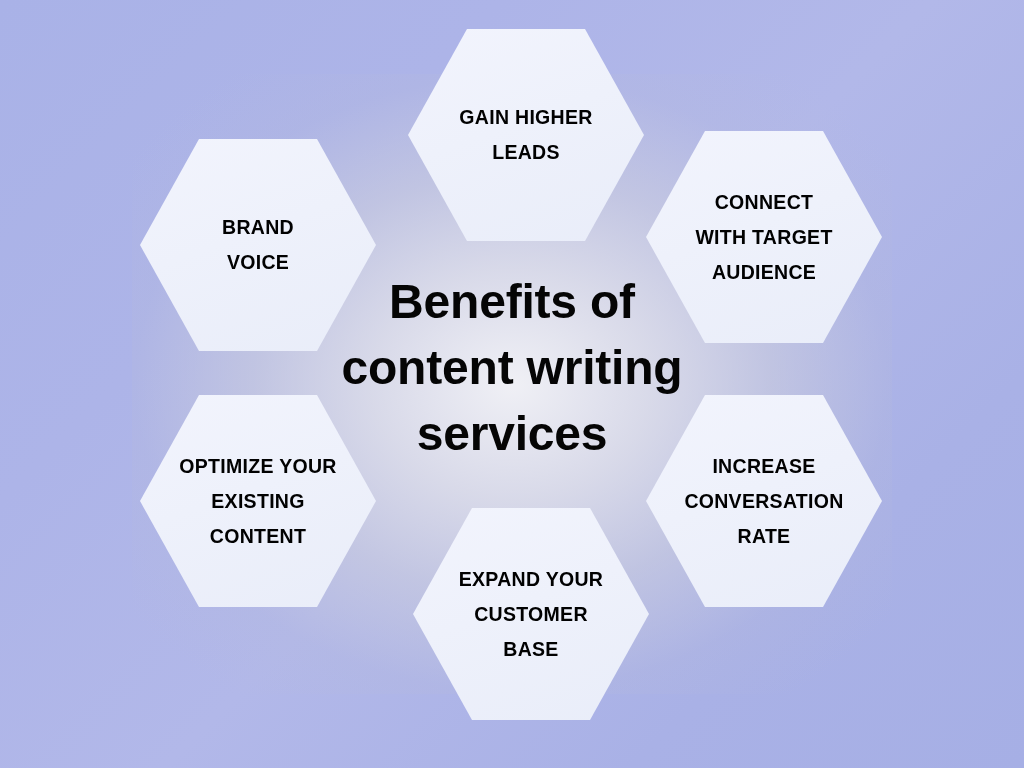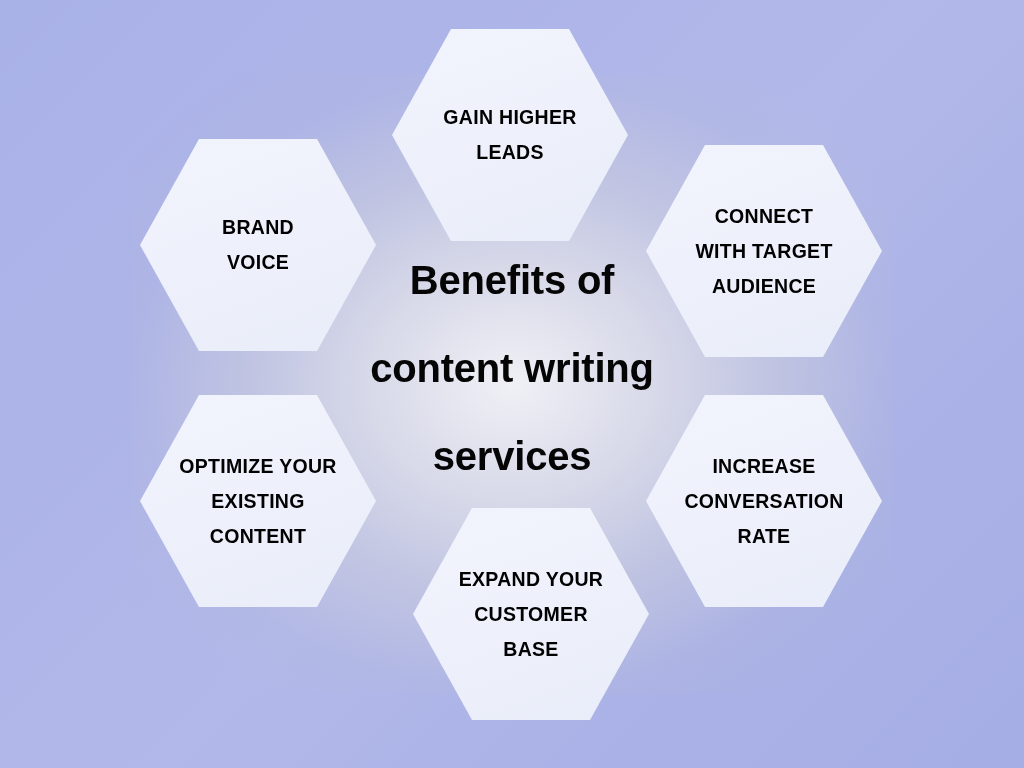--- a/index.html
+++ b/index.html
@@ -67,38 +67,38 @@
     font-weight: bold;
     letter-spacing: 0.3px;
     line-height: 35px;
     color: #010101;
     text-transform: uppercase;
     width: 190px;
     white-space: pre-line;
   }
 
   
-  #hex-top          { left: 392px; top: 29px; }
+  #hex-top          { left: 408px; top: 29px; }
   #hex-left         { left: 140px; top: 139px; justify-content: center; }
-  #hex-right        { left: 646px; top: 145px; }
+  #hex-right        { left: 646px; top: 131px; }
   #hex-bottom-left  { left: 140px; top: 395px; }
   #hex-bottom-right { left: 646px; top: 395px; }
   #hex-bottom       { left: 413px; top: 508px; }
 
   
   #center-title {
     position: absolute;
     left: 50%;
     top: 368px;
     transform: translate(-50%, -50%);
     width: 400px;
     text-align: center;
-    font-size: 40px;
+    font-size: 48px;
     font-weight: bold;
-    line-height: 88px;
+    line-height: 66px;
     letter-spacing: -0.2px;
     color: #050505;
     white-space: pre-line;
   }
 </style>
 </head>
 <body>
 
 <div id="infographic-canvas">
 

